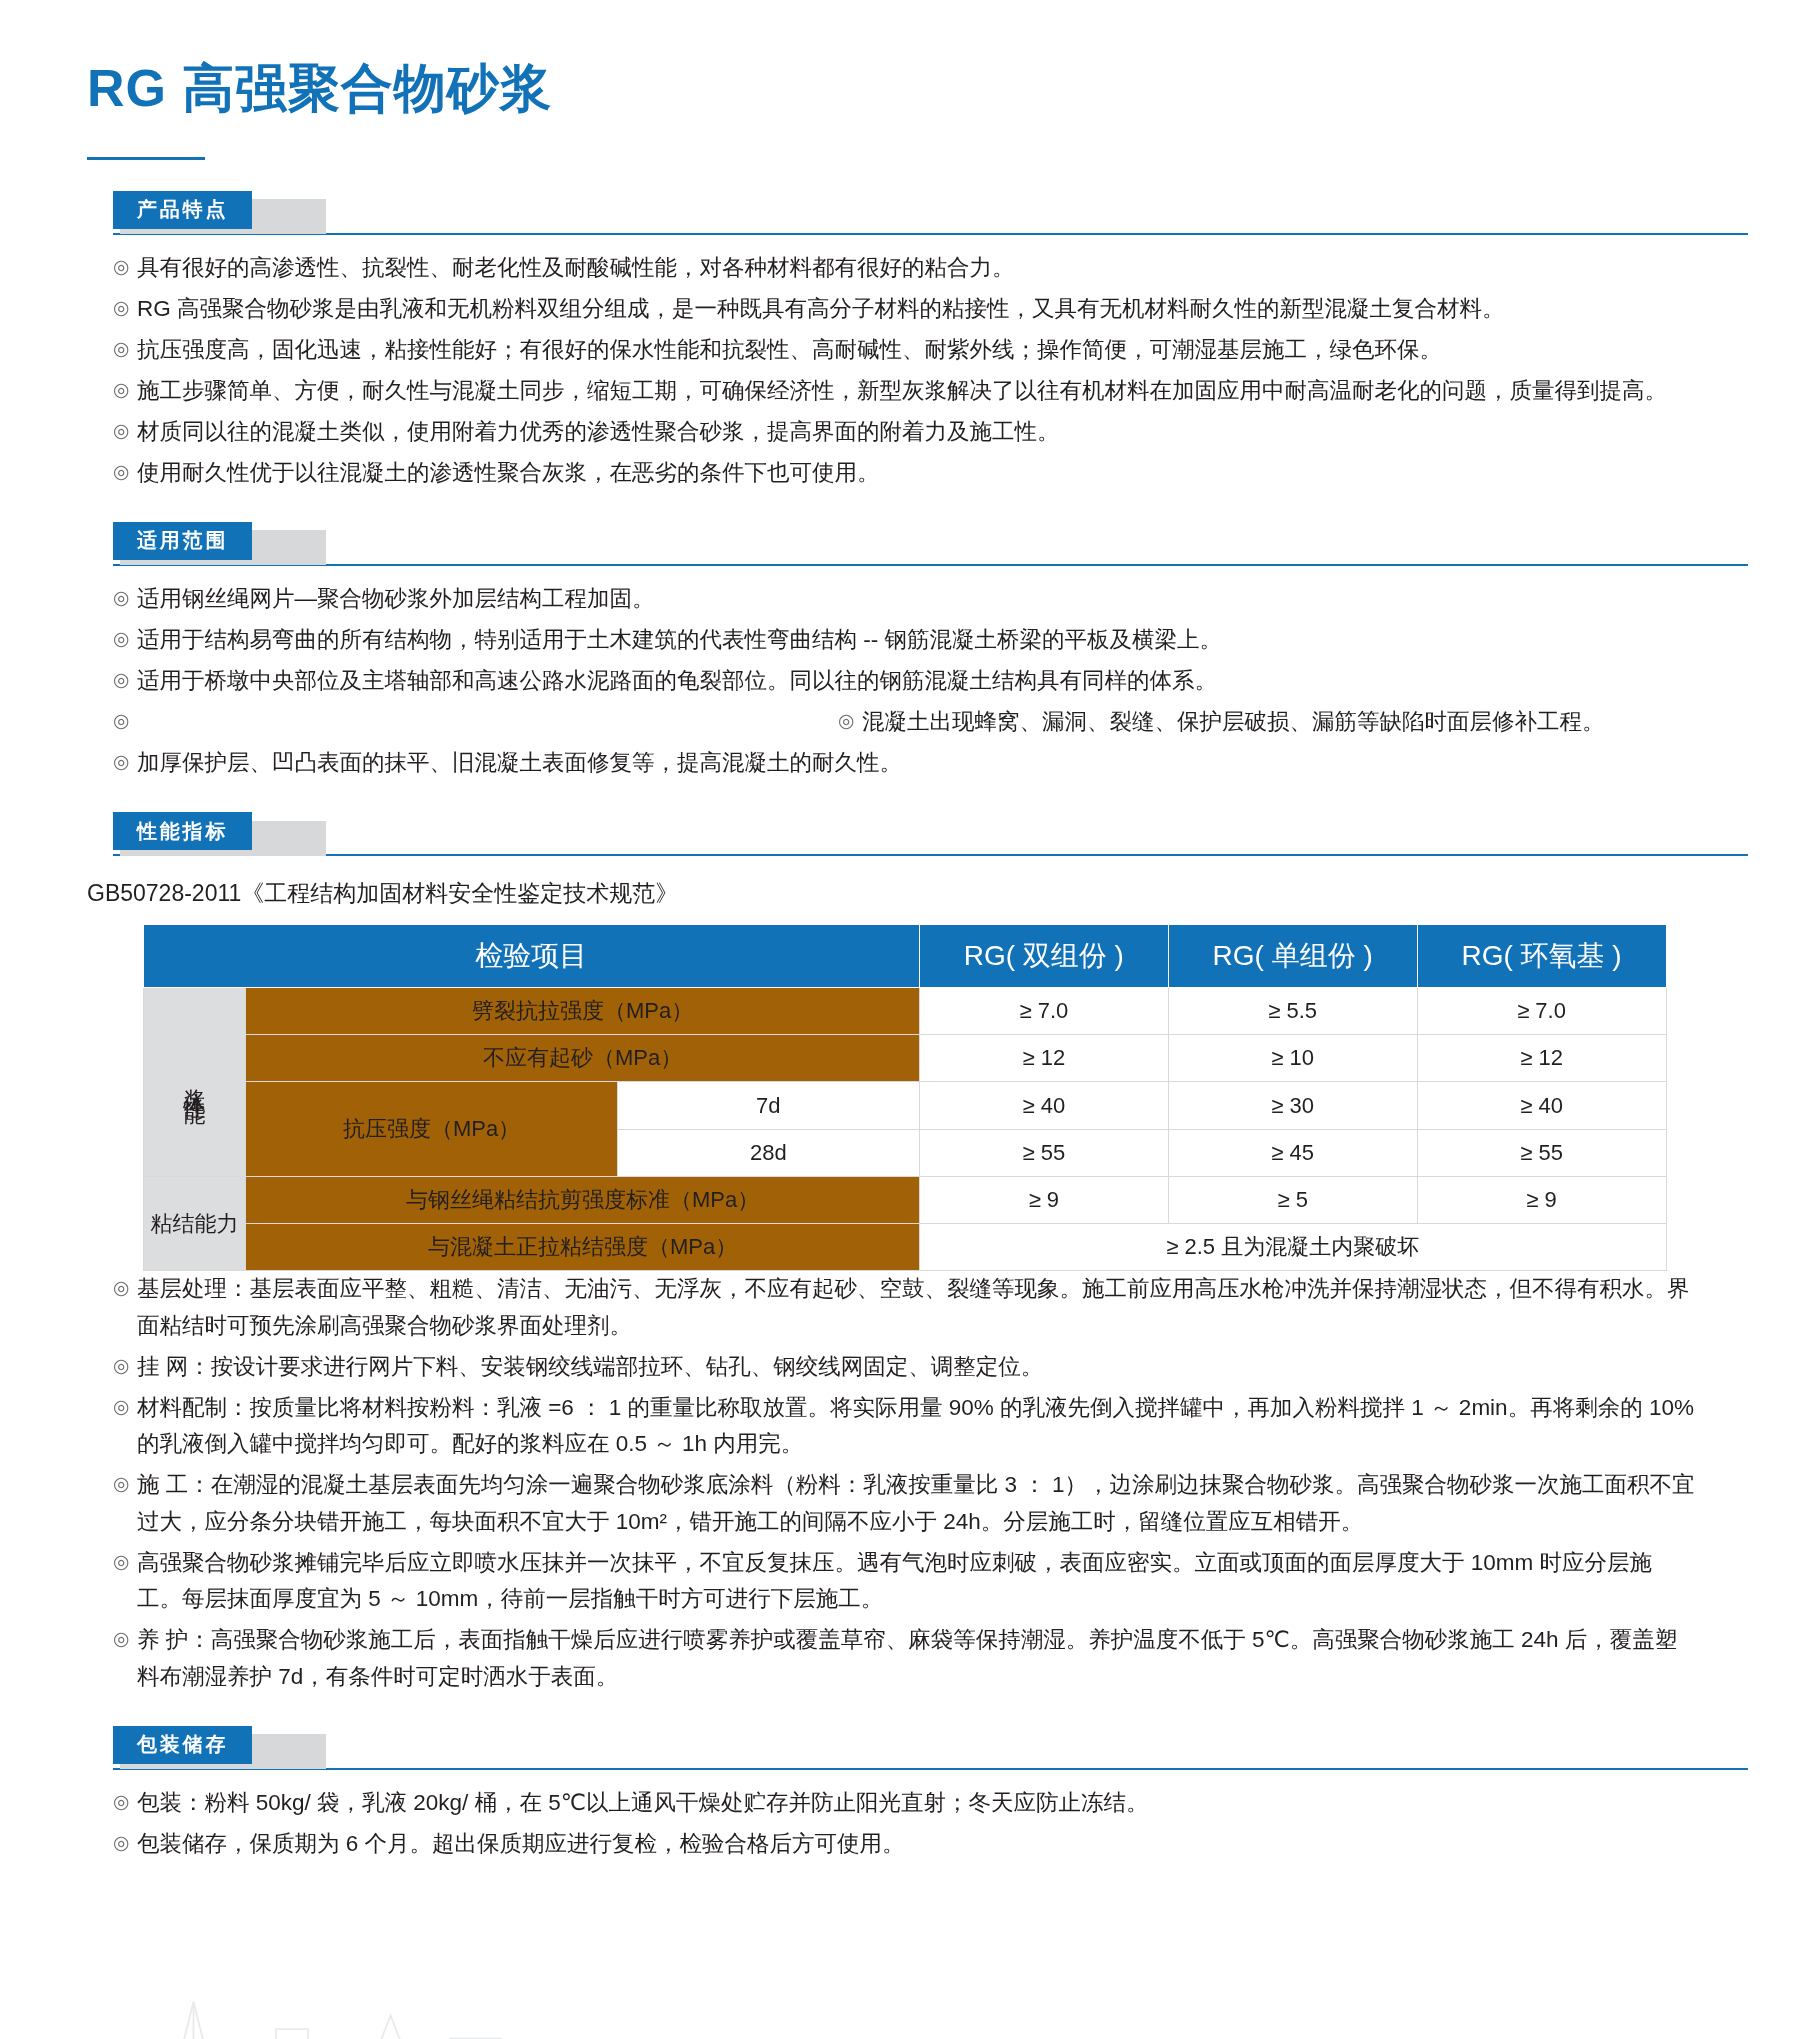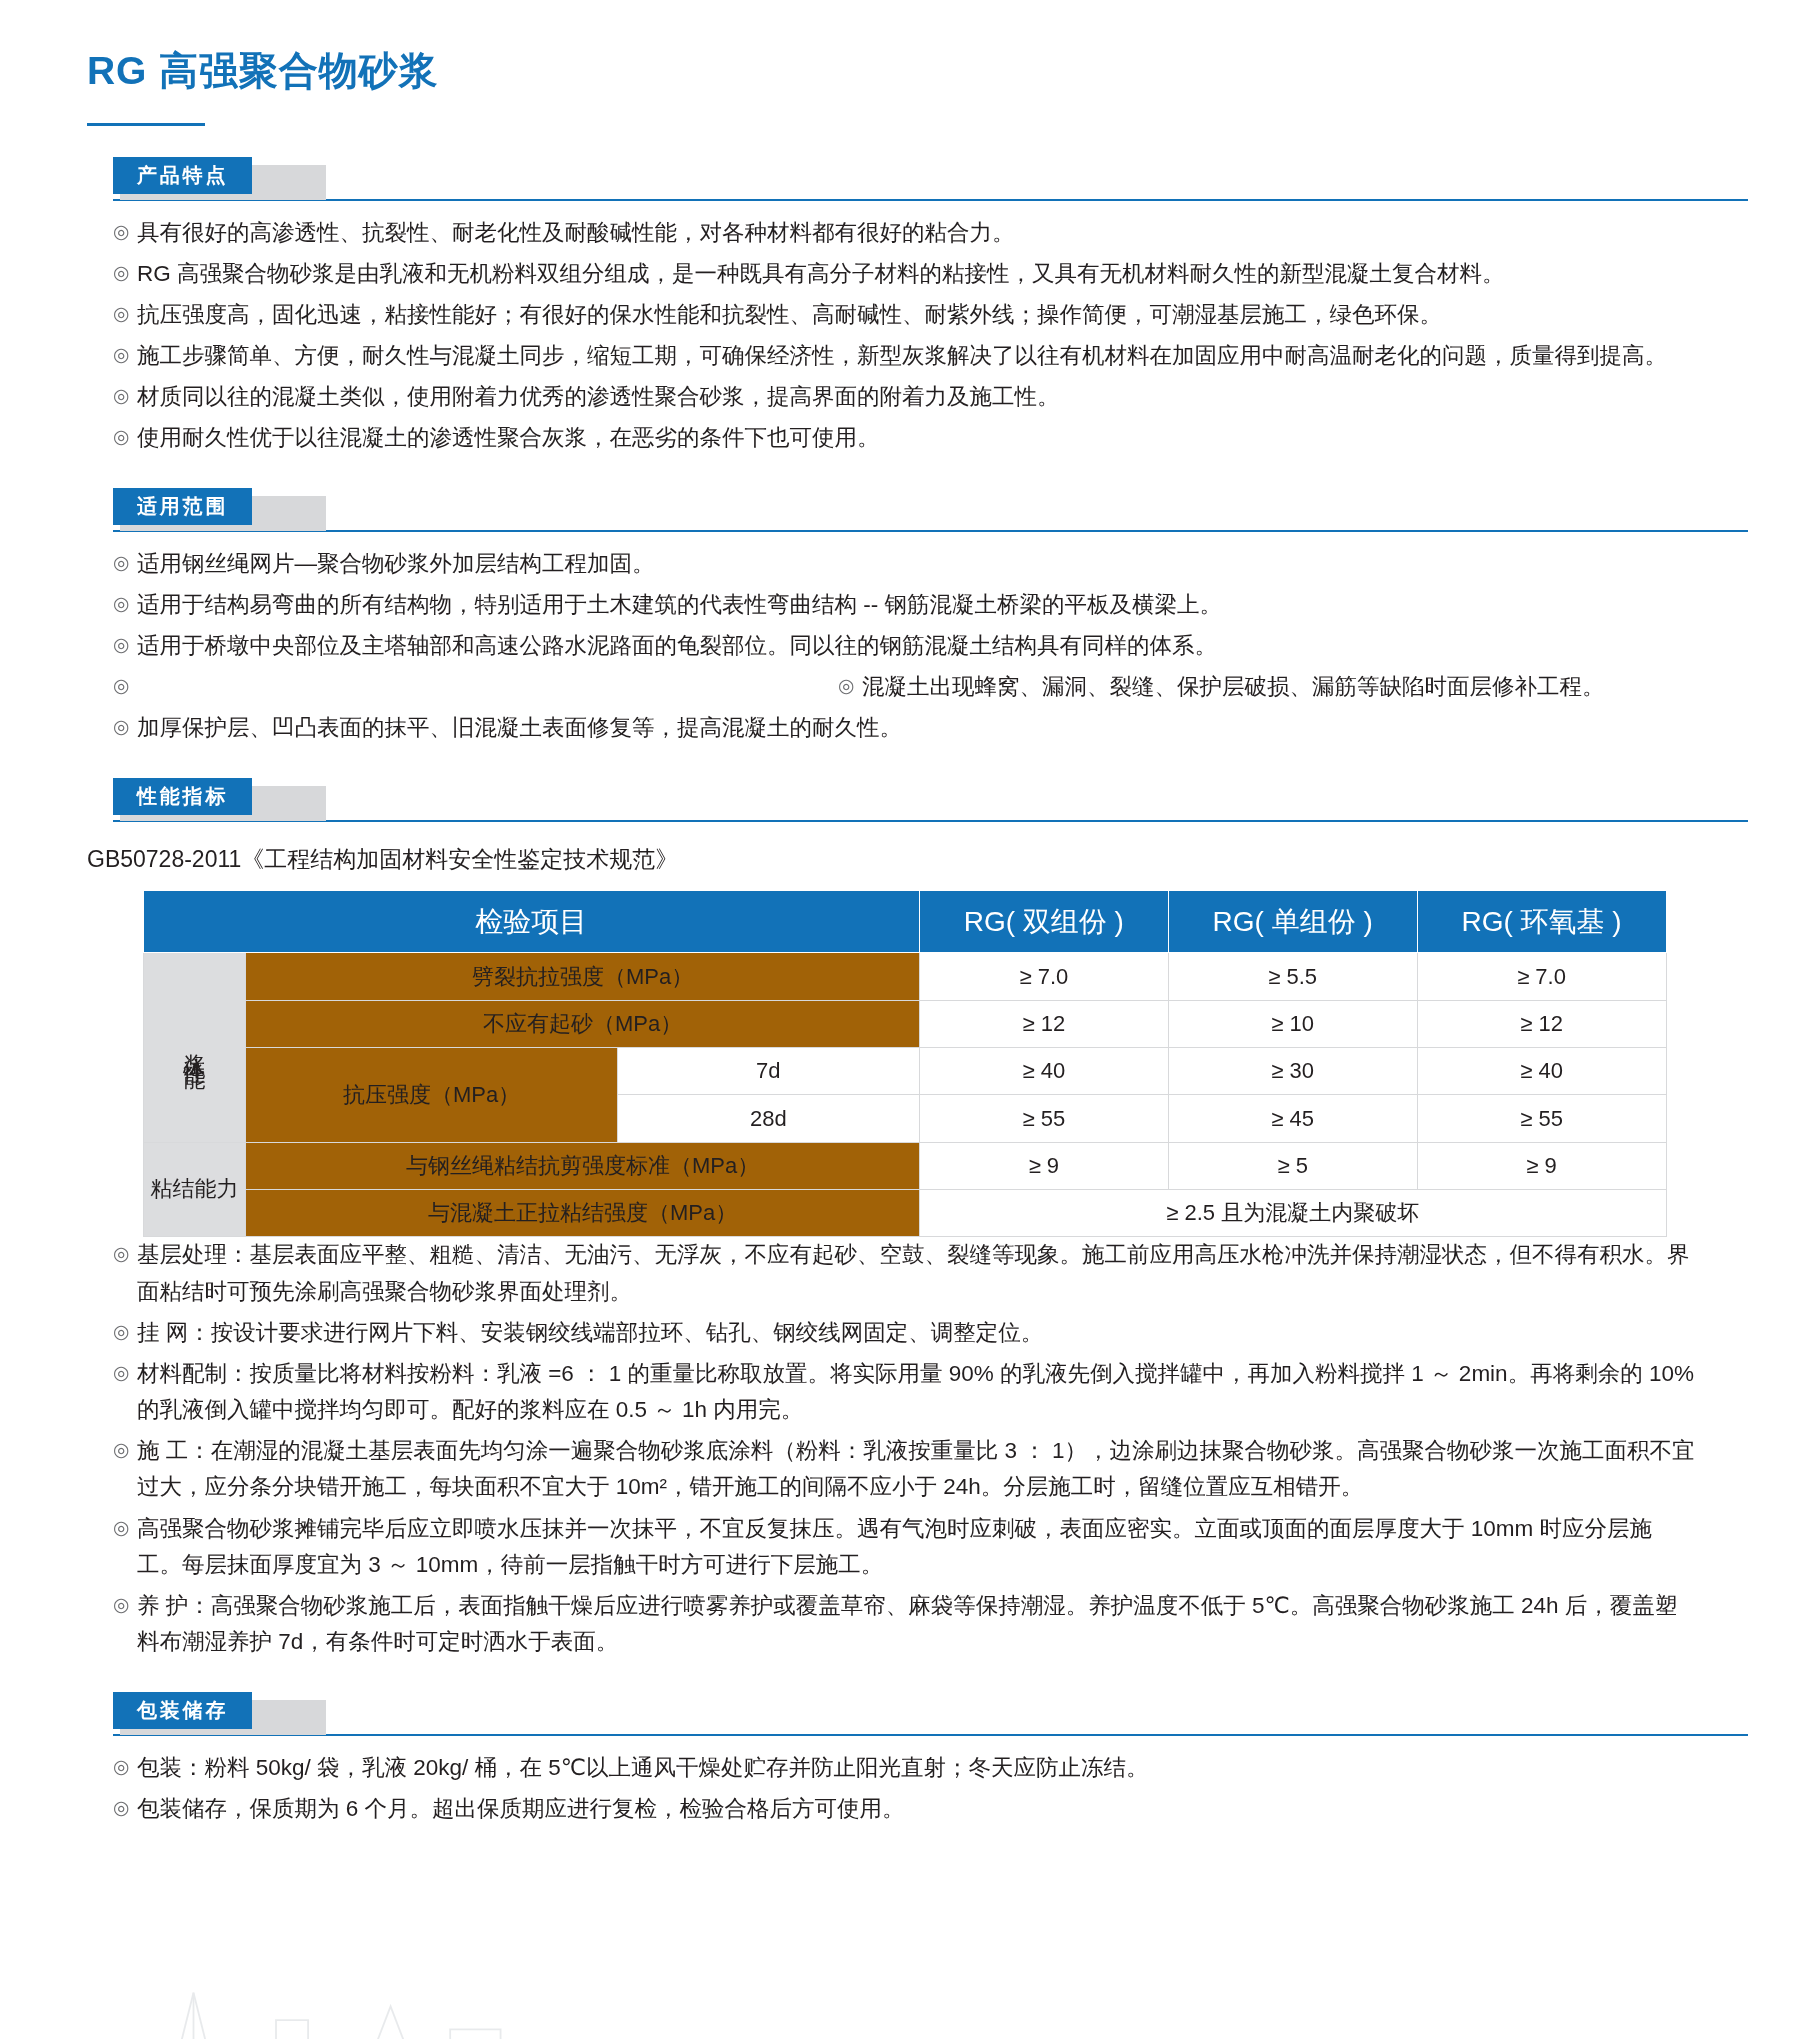--- a/index.html
+++ b/index.html
@@ -18,21 +18,21 @@
   .page {
     position: relative;
     width: 1809px;
     min-height: 2040px;
     box-sizing: border-box;
     padding: 0 87px;
   }
 
   
   .doc-title {
-    font-size: 39px;
+    font-size: 52px;
     font-weight: bold;
     color: #1272b8;
     letter-spacing: 0.9px;
     padding-top: 20px;
     line-height: 1.3;
   }
   .title-rule {
     width: 118px;
     height: 2.8px;
     background: #1272b8;
@@ -324,21 +324,21 @@
     <div class="bullet">
       <span class="mark">◎</span>
       <span class="txt">材料配制：按质量比将材料按粉料：乳液 =6 ： 1 的重量比称取放置。将实际用量 90% 的乳液先倒入搅拌罐中，再加入粉料搅拌 1 ～ 2min。再将剩余的 10% 的乳液倒入罐中搅拌均匀即可。配好的浆料应在 0.5 ～ 1h 内用完。</span>
     </div>
     <div class="bullet">
       <span class="mark">◎</span>
       <span class="txt">施 工：在潮湿的混凝土基层表面先均匀涂一遍聚合物砂浆底涂料（粉料：乳液按重量比 3 ： 1），边涂刷边抹聚合物砂浆。高强聚合物砂浆一次施工面积不宜过大，应分条分块错开施工，每块面积不宜大于 10m²，错开施工的间隔不应小于 24h。分层施工时，留缝位置应互相错开。</span>
     </div>
     <div class="bullet">
       <span class="mark">◎</span>
-      <span class="txt">高强聚合物砂浆摊铺完毕后应立即喷水压抹并一次抹平，不宜反复抹压。遇有气泡时应刺破，表面应密实。立面或顶面的面层厚度大于 10mm 时应分层施工。每层抹面厚度宜为 3 ～ 10mm，待前一层指触干时方可进行下层施工。</span>
+      <span class="txt">高强聚合物砂浆摊铺完毕后应立即喷水压抹并一次抹平，不宜反复抹压。遇有气泡时应刺破，表面应密实。立面或顶面的面层厚度大于 10mm 时应分层施工。每层抹面厚度宜为 5 ～ 10mm，待前一层指触干时方可进行下层施工。</span>
     </div>
     <div class="bullet">
       <span class="mark">◎</span>
       <span class="txt">养 护：高强聚合物砂浆施工后，表面指触干燥后应进行喷雾养护或覆盖草帘、麻袋等保持潮湿。养护温度不低于 5℃。高强聚合物砂浆施工 24h 后，覆盖塑料布潮湿养护 7d，有条件时可定时洒水于表面。</span>
     </div>
   </div>
 
   <div class="section-head">
     <div class="tab-shadow"></div>
     <div class="tab">包装储存</div>

